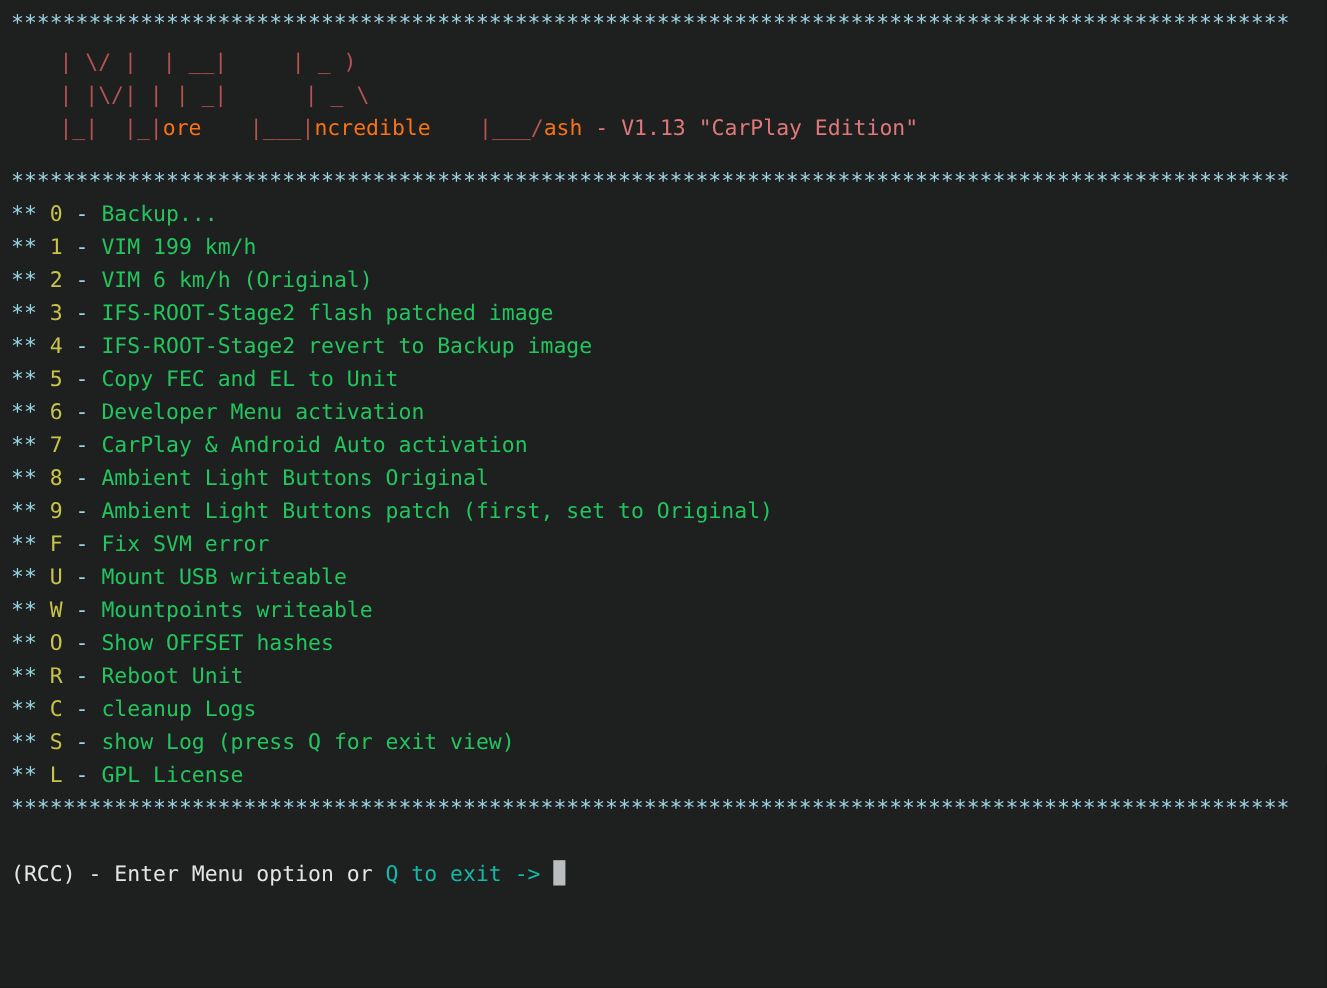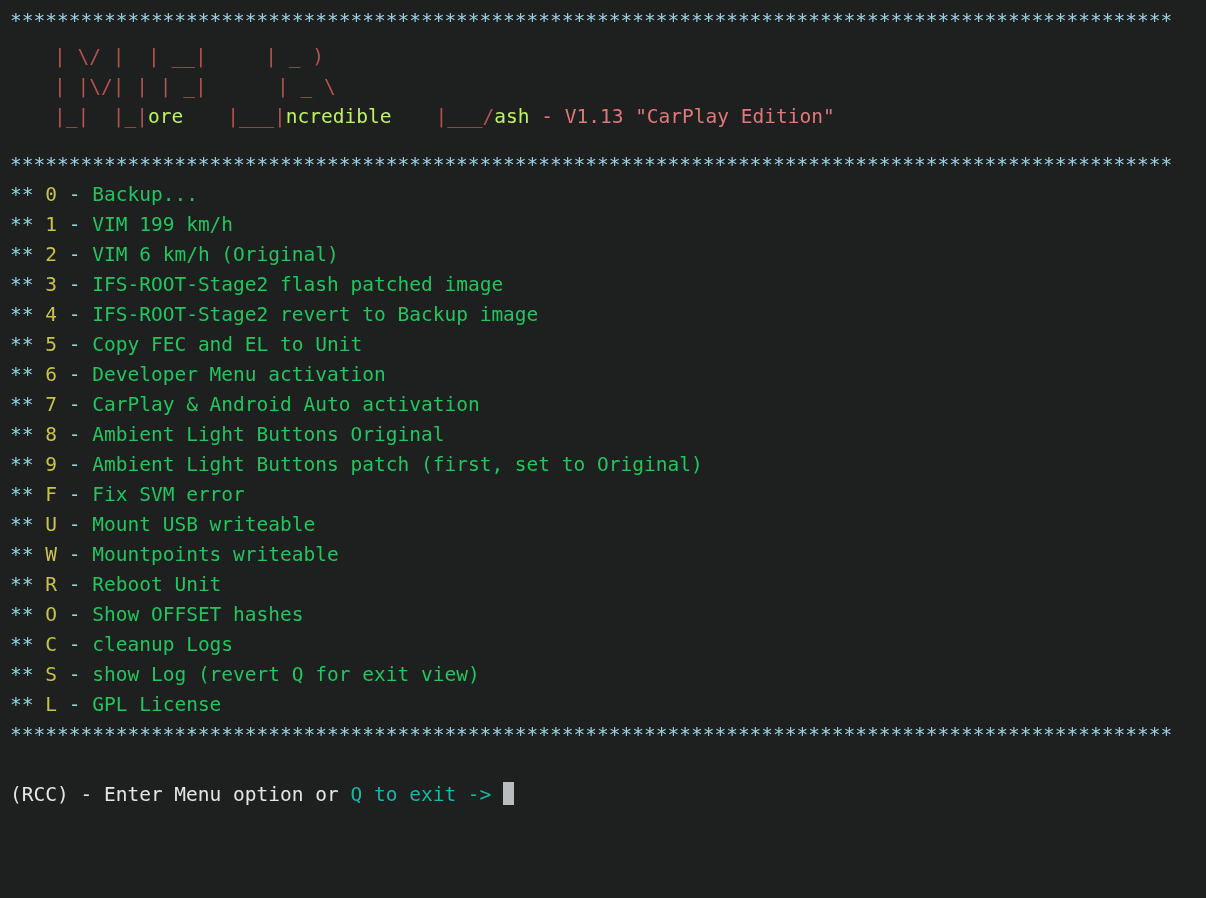--- a/index.html
+++ b/index.html
@@ -33,21 +33,21 @@
     color: #9ed2e2;
     white-space: pre;
     display: block;
     height: 30px;
     overflow: hidden;
     letter-spacing: 0;
   }
 
   .banner-line { white-space: pre; height: 30px; overflow: hidden; }
   .art { color: #b4534f; margin-left: 44px; }
-  .word { color: #bef264; }
+  .word { color: #f97316; }
   .ver { color: #e0787a; }
 
   .menu-area { margin-top: 0; }
   .menu-row { white-space: pre; height: 30px; overflow: hidden; }
   .stars { color: #93d5e0; }
   .key { color: #c8c44a; }
   .dash { color: #93d5e0; }
   .desc { color: #22c55e; }
 
   .prompt-row {
@@ -106,27 +106,27 @@
     <div class="menu-row"><span class="stars">**</span><span class="dash"> </span><span class="key">8</span><span class="dash"> - </span><span class="desc">Ambient Light Buttons Original</span></div>
 
     <div class="menu-row"><span class="stars">**</span><span class="dash"> </span><span class="key">9</span><span class="dash"> - </span><span class="desc">Ambient Light Buttons patch (first, set to Original)</span></div>
 
     <div class="menu-row"><span class="stars">**</span><span class="dash"> </span><span class="key">F</span><span class="dash"> - </span><span class="desc">Fix SVM error</span></div>
 
     <div class="menu-row"><span class="stars">**</span><span class="dash"> </span><span class="key">U</span><span class="dash"> - </span><span class="desc">Mount USB writeable</span></div>
 
     <div class="menu-row"><span class="stars">**</span><span class="dash"> </span><span class="key">W</span><span class="dash"> - </span><span class="desc">Mountpoints writeable</span></div>
 
+    <div class="menu-row"><span class="stars">**</span><span class="dash"> </span><span class="key">O</span><span class="dash"> - </span><span class="desc">Show OFFSET hashes</span></div>
+
     <div class="menu-row"><span class="stars">**</span><span class="dash"> </span><span class="key">R</span><span class="dash"> - </span><span class="desc">Reboot Unit</span></div>
-
-    <div class="menu-row"><span class="stars">**</span><span class="dash"> </span><span class="key">O</span><span class="dash"> - </span><span class="desc">Show OFFSET hashes</span></div>
 
     <div class="menu-row"><span class="stars">**</span><span class="dash"> </span><span class="key">C</span><span class="dash"> - </span><span class="desc">cleanup Logs</span></div>
 
-    <div class="menu-row"><span class="stars">**</span><span class="dash"> </span><span class="key">S</span><span class="dash"> - </span><span class="desc">show Log (revert Q for exit view)</span></div>
+    <div class="menu-row"><span class="stars">**</span><span class="dash"> </span><span class="key">S</span><span class="dash"> - </span><span class="desc">show Log (press Q for exit view)</span></div>
 
 
     <div class="menu-row"><span class="stars">**</span><span class="dash"> </span><span class="key">L</span><span class="dash"> - </span><span class="desc">GPL License</span></div>
   </div>
 
   <div class="sep">***************************************************************************************************</div>
 
   <div class="line blank"></div>
 
   <div class="prompt-row"><span class="p-text">(RCC) - Enter Menu option or </span><span class="p-exit">Q to exit -&gt;</span><span class="p-text"> </span><span class="cursor"></span><span class="p-text"></span></div>

